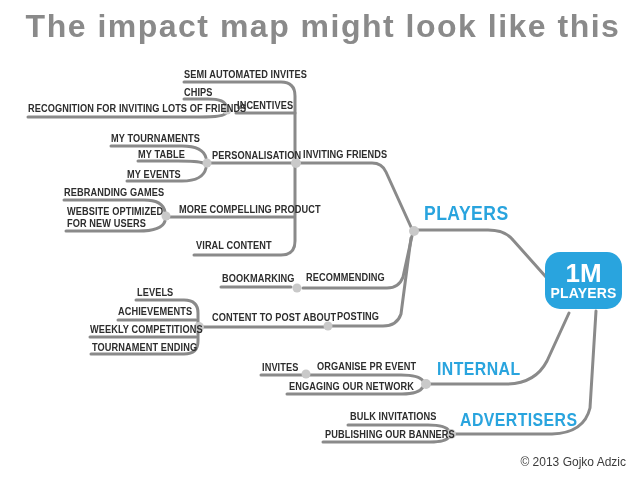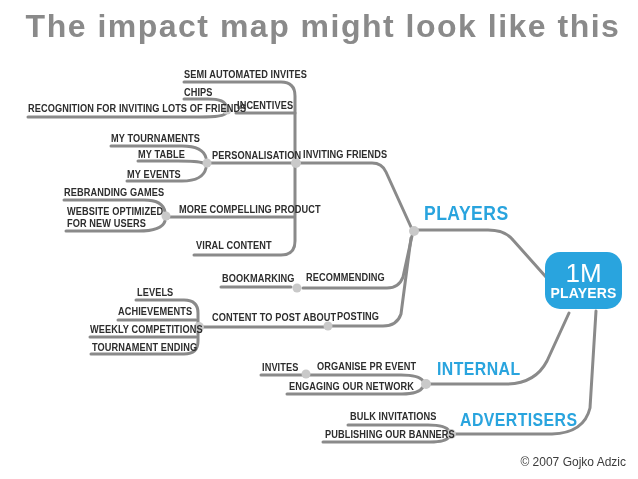--- a/index.html
+++ b/index.html
@@ -33,21 +33,21 @@
     transform:scaleX(0.88);transform-origin:left top;letter-spacing:0.5px;
   }
   .actor.players{left:424px;top:202px;font-size:20px;}
   .actor.internal{left:437px;top:359px;font-size:18px;}
   .actor.advertisers{left:460px;top:410px;font-size:18px;}
   .goal{
     position:absolute;left:545px;top:252px;width:77px;height:57px;
     background:var(--accent-blue,#29a4de);border-radius:15px;color:#fff;
     display:flex;flex-direction:column;align-items:center;justify-content:center;
   }
-  .goal .l1{font-size:26px;font-weight:400;line-height:25px;}
+  .goal .l1{font-size:26px;font-weight:700;line-height:25px;}
   .goal .l2{font-size:14px;font-weight:800;line-height:15px;letter-spacing:0.2px;}
   .copyright{
     position:absolute;right:12px;top:455px;font-size:12px;color:#3c3c3c;
   }
 </style>
 </head>
 <body>
 
 <div class="slide">
 
@@ -129,15 +129,15 @@
 
   <div class="actor players">PLAYERS</div>
   <div class="actor internal">INTERNAL</div>
   <div class="actor advertisers">ADVERTISERS</div>
 
   <div class="goal">
     <div class="l1">1M</div>
     <div class="l2">PLAYERS</div>
   </div>
 
-  <div class="copyright">© 2007 Gojko Adzic</div>
+  <div class="copyright">© 2013 Gojko Adzic</div>
 
 </div>
 
 </body></html>

